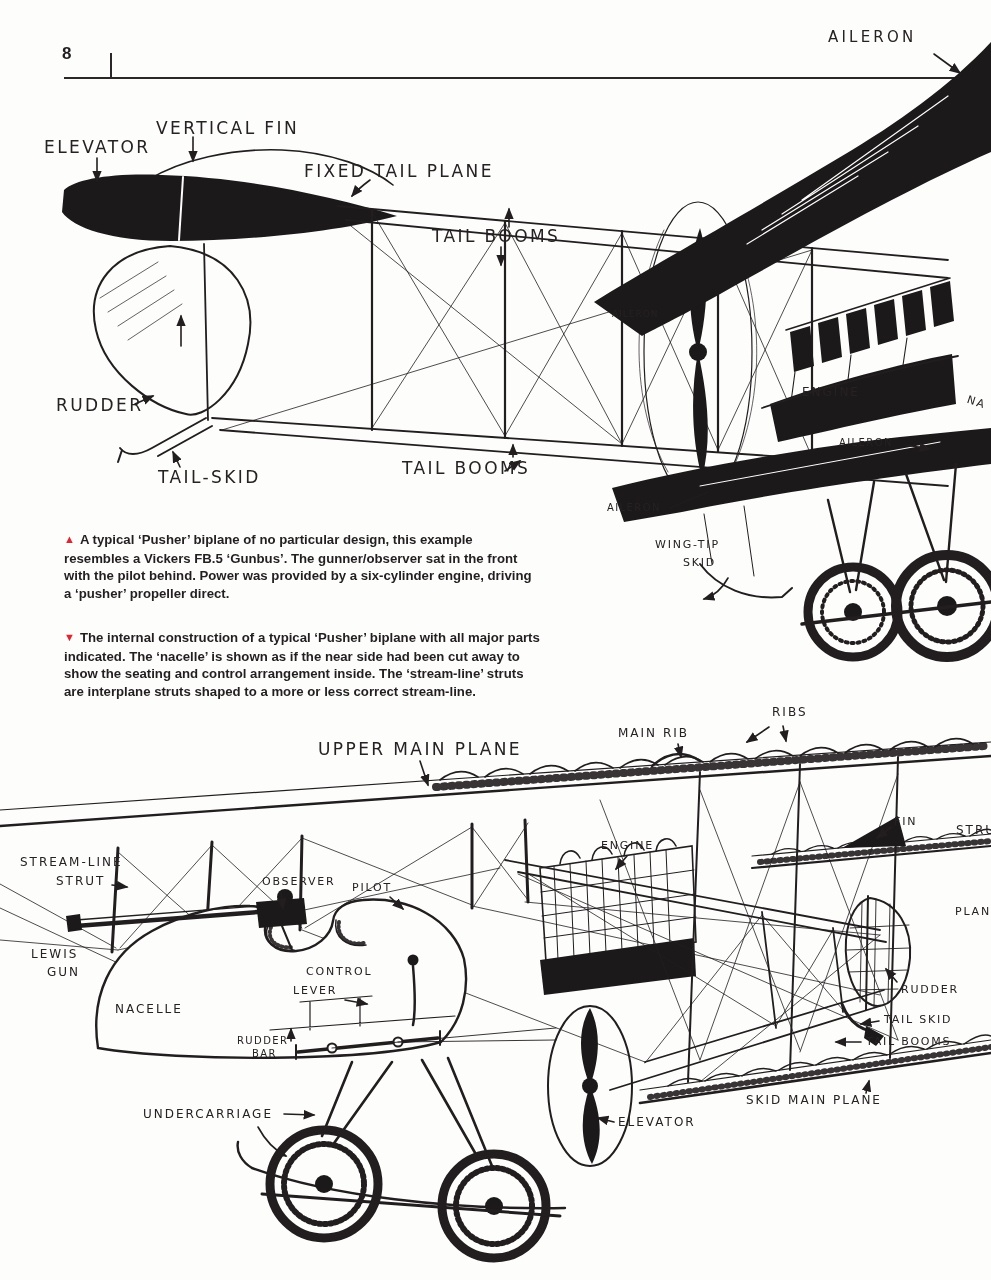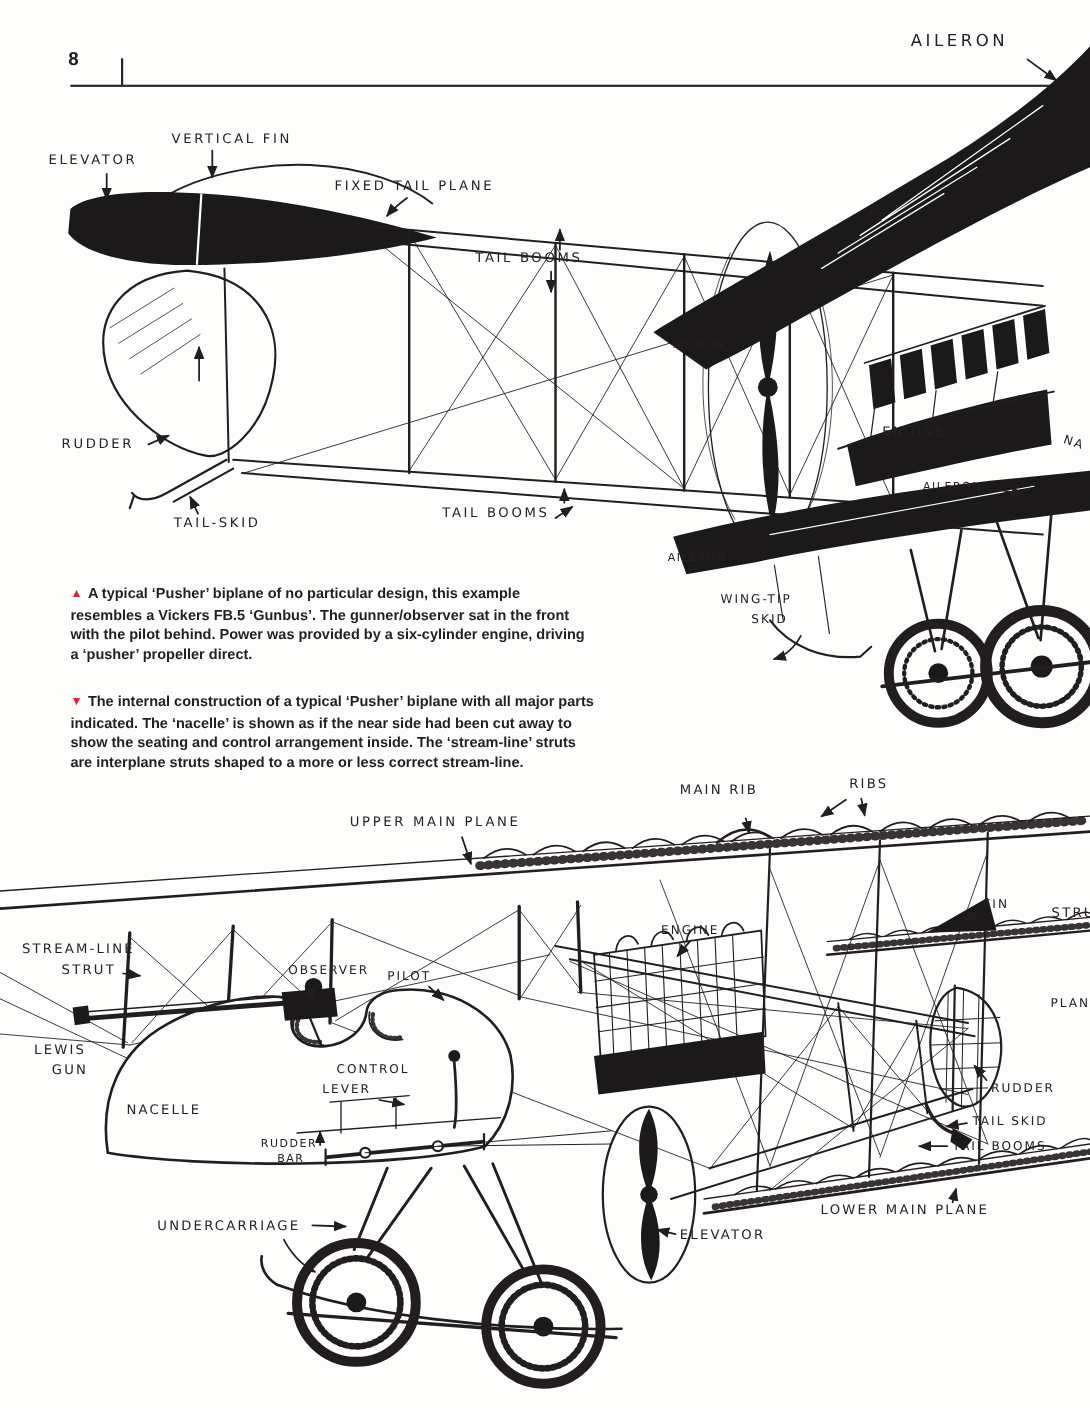--- a/index.html
+++ b/index.html
@@ -1,21 +1,21 @@
 <!DOCTYPE html>
 <html><head>
 <meta charset="utf-8">
 <style>
   html,body{margin:0;padding:0;background:#e9e7e4;}
   .page{position:relative;width:991px;height:1280px;margin:0 auto;background:#fdfdfc;overflow:hidden;
         font-family:"Liberation Sans",sans-serif;color:#231f20;}
   .art{position:absolute;left:0;top:0;}
   
   .lbl{position:absolute;font-family:"DejaVu Sans",sans-serif;color:#262122;
-       letter-spacing:2.4px;white-space:nowrap;font-size:12px;line-height:1;}
+       letter-spacing:2.4px;white-space:nowrap;font-size:17px;line-height:1;}
   .f12{font-size:12px;letter-spacing:2px}
   .f11{font-size:11px;letter-spacing:1.8px}
   .f10{font-size:10px;letter-spacing:1.4px}
   .f9{font-size:9px;letter-spacing:1px}
   .rot18{transform:rotate(18deg);transform-origin:left top}
   
   .pageno{position:absolute;left:62px;top:44px;font-weight:bold;font-size:17px;color:#231f20;}
   .htick{position:absolute;left:110px;top:53px;width:2px;height:25px;background:#2b2728;}
   .hrule{position:absolute;left:64px;top:77px;width:894px;height:2px;background:#2b2728;}
   
@@ -212,37 +212,37 @@
   <div class="lbl f10" style="left:839px;top:438px">AILERON</div>
   <div class="lbl f10" style="left:607px;top:503px">AILERON</div>
   <div class="lbl f11" style="left:655px;top:539px">WING-TIP</div>
   <div class="lbl f11" style="left:683px;top:557px">SKID</div>
   <div class="lbl f11 rot18" style="left:969px;top:394px">NA</div>
 
   <p class="cap" style="left:64px;top:518px"><span class="tri">▲</span><span>A typical ‘Pusher’ biplane of no particular design, this example resembles a Vickers FB.5 ‘Gunbus’. The gunner/observer sat in the front with the pilot behind. Power was provided by a six-cylinder engine, driving a ‘pusher’ propeller direct.</span></p>
   <p class="cap" style="left:64px;top:616px"><span class="tri">▼</span><span>The internal construction of a typical ‘Pusher’ biplane with all major parts indicated. The ‘nacelle’ is shown as if the near side had been cut away to show the seating and control arrangement inside. The ‘stream-line’ struts are interplane struts shaped to a more or less correct stream-line.</span></p>
 
   <div class="lbl f12" style="left:772px;top:706px">RIBS</div>
-  <div class="lbl f12" style="left:618px;top:712px">MAIN RIB</div>
+  <div class="lbl f12" style="left:618px;top:727px">MAIN RIB</div>
   <div class="lbl" style="left:318px;top:741px">UPPER MAIN PLANE</div>
   <div class="lbl f12" style="left:20px;top:856px">STREAM-LINE</div>
   <div class="lbl f12" style="left:56px;top:875px">STRUT</div>
   <div class="lbl f11" style="left:262px;top:876px">OBSERVER</div>
   <div class="lbl f11" style="left:352px;top:882px">PILOT</div>
   <div class="lbl f11" style="left:601px;top:840px">ENGINE</div>
   <div class="lbl f11" style="left:894px;top:816px">FIN</div>
   <div class="lbl f12" style="left:956px;top:824px">STRUT</div>
   <div class="lbl f11" style="left:955px;top:906px">PLANE</div>
   <div class="lbl f12" style="left:31px;top:948px">LEWIS</div>
   <div class="lbl f12" style="left:47px;top:966px">GUN</div>
   <div class="lbl f12" style="left:115px;top:1003px">NACELLE</div>
   <div class="lbl f11" style="left:306px;top:966px">CONTROL</div>
   <div class="lbl f11" style="left:293px;top:985px">LEVER</div>
   <div class="lbl f10" style="left:237px;top:1036px">RUDDER</div>
   <div class="lbl f10" style="left:252px;top:1049px">BAR</div>
   <div class="lbl f11" style="left:901px;top:984px">RUDDER</div>
   <div class="lbl f11" style="left:884px;top:1014px">TAIL SKID</div>
   <div class="lbl f11" style="left:866px;top:1036px">TAIL BOOMS</div>
-  <div class="lbl f12" style="left:746px;top:1094px">LOWER MAIN PLANE</div>
+  <div class="lbl f12" style="left:746px;top:1094px">SKID MAIN PLANE</div>
   <div class="lbl f12" style="left:143px;top:1108px">UNDERCARRIAGE</div>
   <div class="lbl f12" style="left:618px;top:1116px">ELEVATOR</div>
 
 </div>
 
 </body></html>

